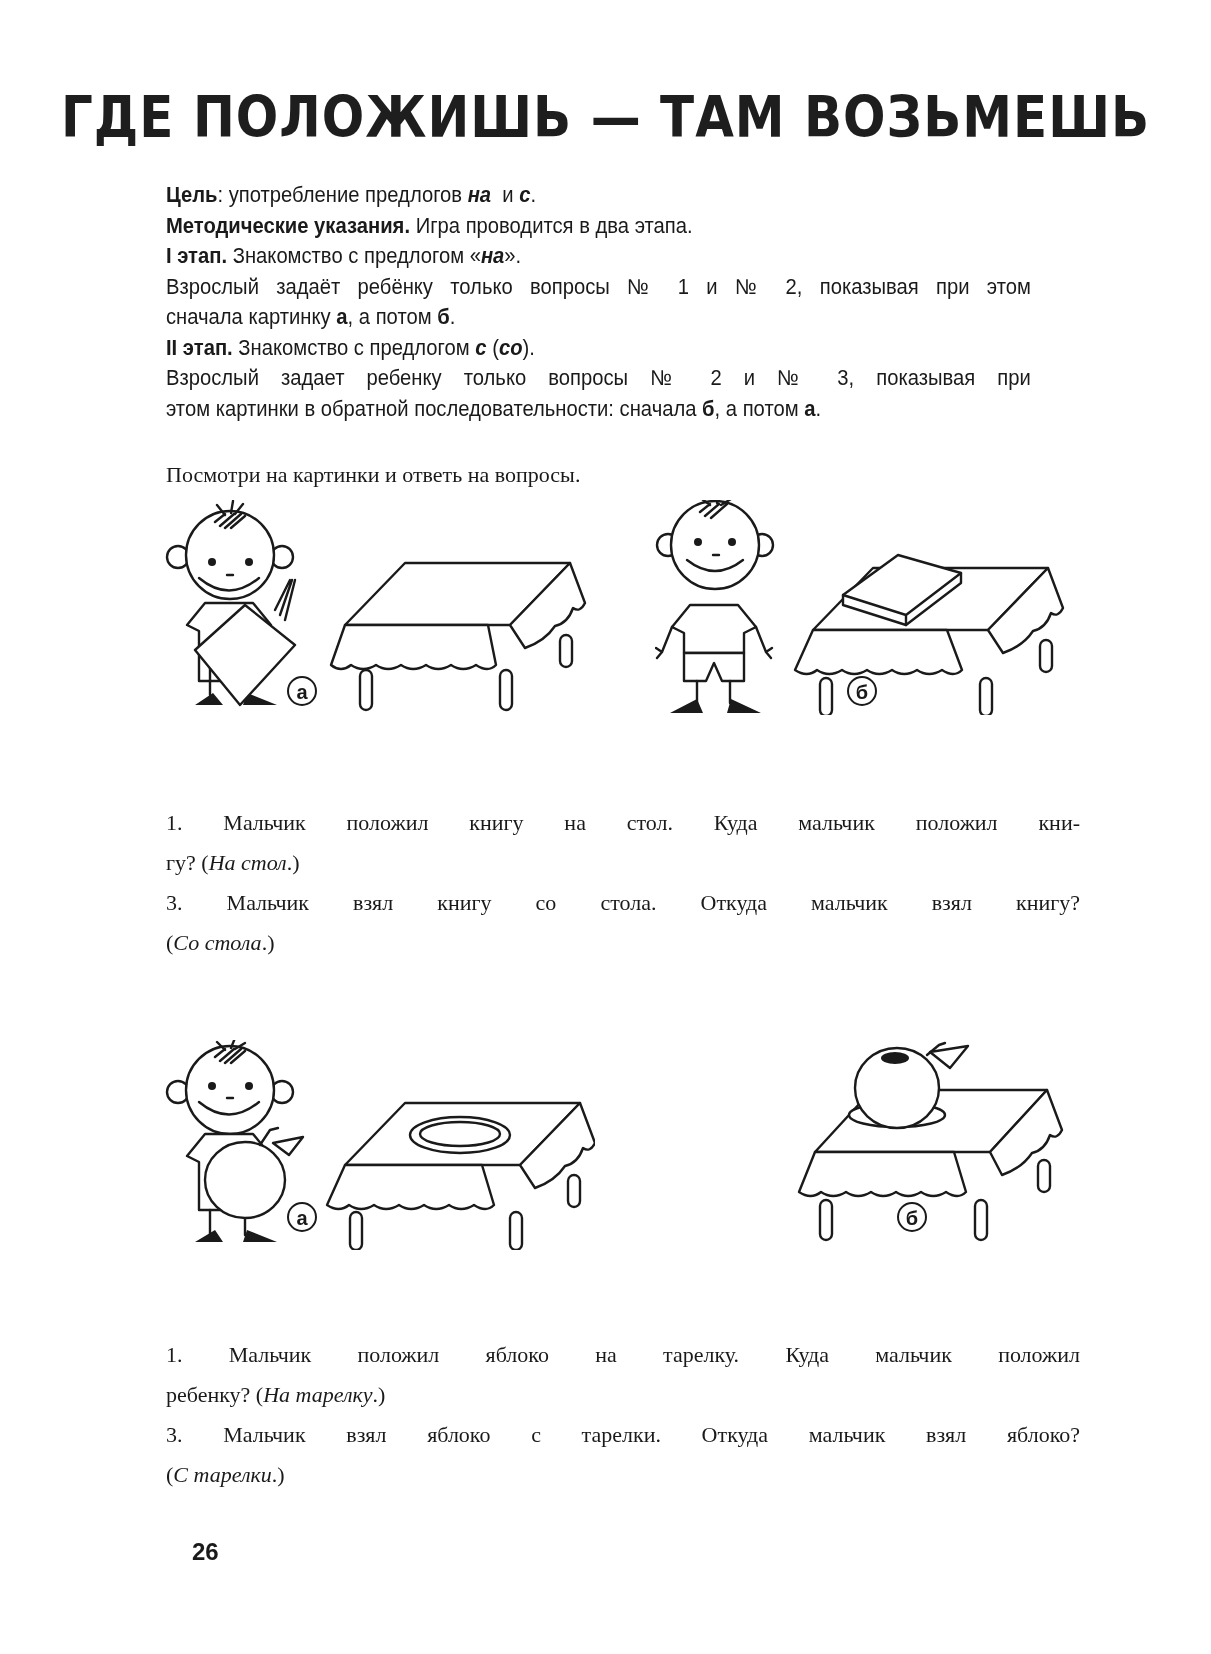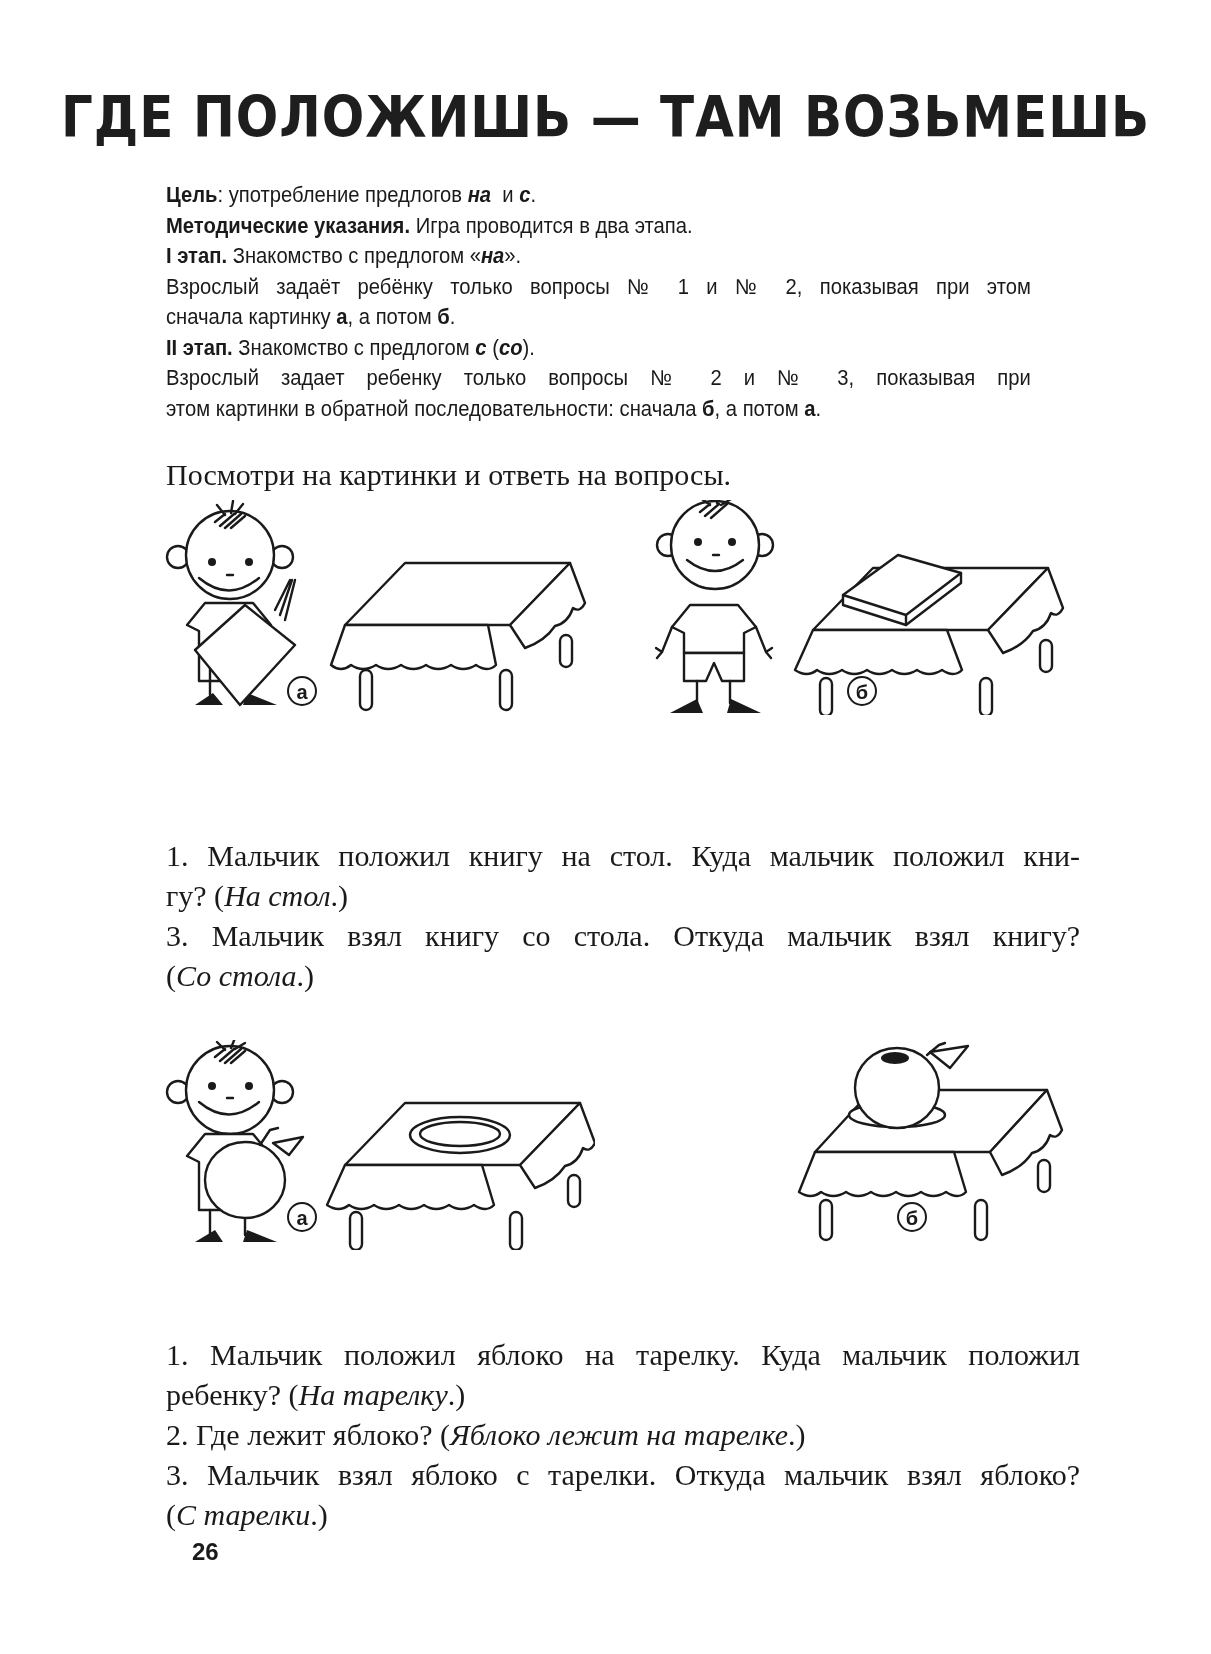--- a/index.html
+++ b/index.html
@@ -13,26 +13,26 @@
   .method {
     position: absolute; left: 166px; top: 180px; width: 920px;
     font-family: "Liberation Sans", sans-serif; font-size: 21.5px; line-height: 30.5px;
     transform: scaleX(0.94); transform-origin: left top;
   }
   .method .line { white-space: nowrap; display: block; }
   .method .justify { text-align: justify; text-align-last: justify; white-space: normal; }
   .method b { font-weight: bold; }
   .method i { font-style: italic; font-weight: bold; }
   .serif {
-    font-family: "Liberation Serif", serif; font-size: 30px; line-height: 40px;
+    font-family: "Liberation Serif", serif; font-size: 22px; line-height: 40px;
     position: absolute; left: 166px; width: 914px;
   }
   .serif i { font-style: italic; }
   .instruction { top: 455px; }
-  .q1 { top: 836px; }
+  .q1 { top: 803px; }
   .q2 { top: 1335px; }
   .qline { display: block; white-space: nowrap; }
   .qline.justify { white-space: normal; text-align: justify; text-align-last: justify; }
   .pic { position: absolute; }
   .label-circle {
     position: absolute; width: 30px; height: 30px; border: 2px solid #1a1a1a; border-radius: 50%;
     font-family: "Liberation Sans", sans-serif; font-weight: bold; font-size: 20px;
     text-align: center; line-height: 29px; box-sizing: border-box;
   }
   .page-number {
@@ -169,19 +169,18 @@
       <rect class="wf" x="25" y="160" width="12" height="40" rx="6"></rect>
       <rect class="wf" x="180" y="160" width="12" height="40" rx="6"></rect>
       <rect class="wf" x="243" y="120" width="12" height="32" rx="6"></rect>
     </g>
   </svg>
   <div class="label-circle" style="left:897px;top:1202px">б</div>
 
   <div class="serif q2">
     <span class="qline justify">1. Мальчик положил яблоко на тарелку. Куда мальчик положил</span>
     <span class="qline"><span>ребенку? (</span><i>На тарелку</i><span>.)</span></span>
-    <span class="qline"><span>2. Где лежит яблоко? (</span><i>Яблоко лежит на тарелке</i><span>.)</span></span>
     <span class="qline justify">3. Мальчик взял яблоко с тарелки. Откуда мальчик взял яблоко?</span>
     <span class="qline"><span>(</span><i>С тарелки</i><span>.)</span></span>
   </div>
 
   <div class="page-number">26</div>
 </div>
 
 </body></html>

